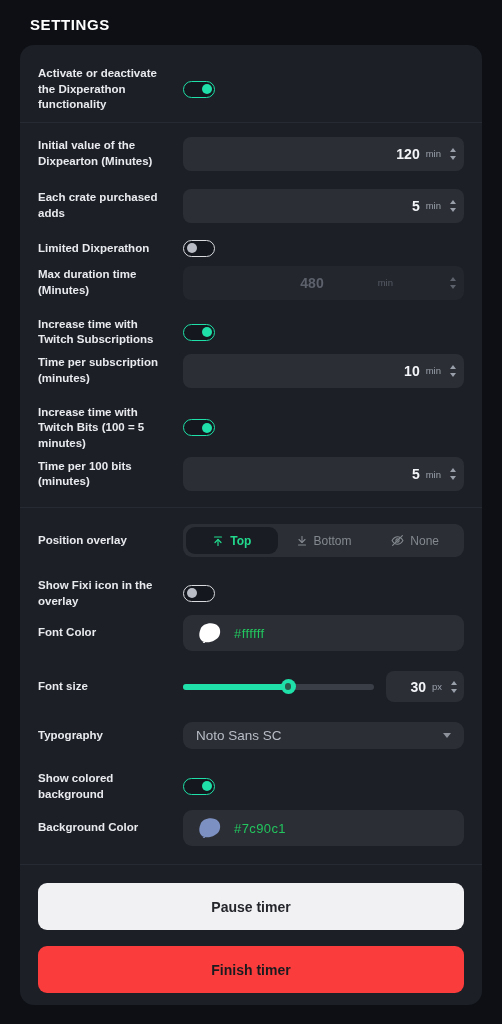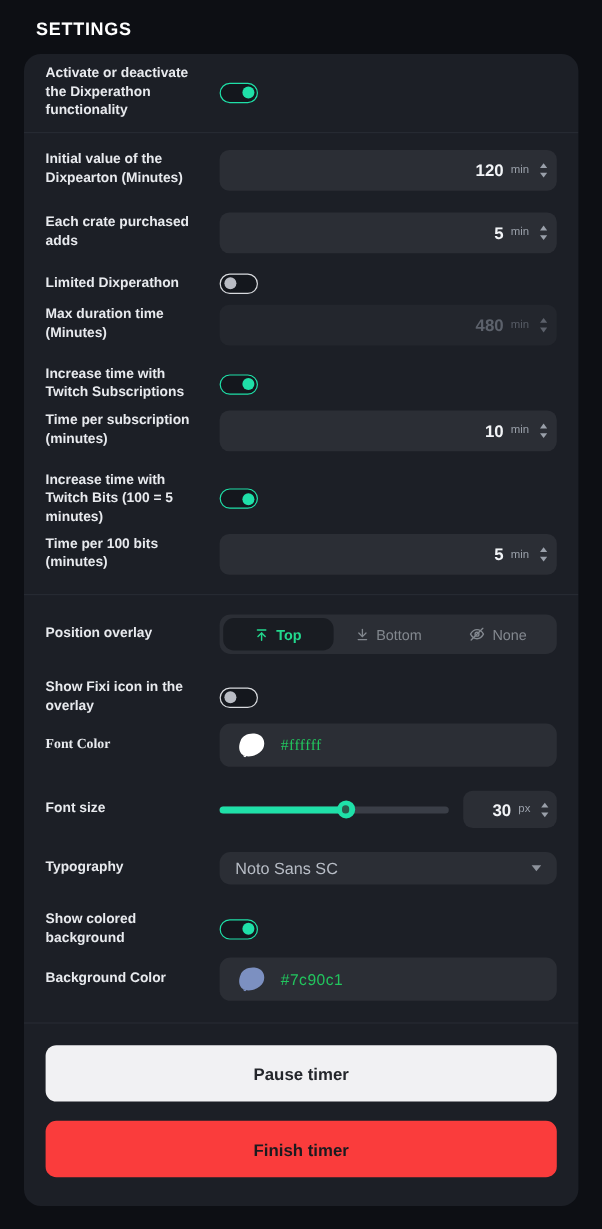--- a/index.html
+++ b/index.html
@@ -54,21 +54,21 @@
   .toggle.off { border-color:#d8dade; }
   .toggle.off .knob { background:#b9bcc4; right:auto; left:2.5px; }
 
   
   .num-field {
     flex:1; height:34px;
     background:#2b2e35; border-radius:8px;
     display:flex; align-items:center; justify-content:flex-end;
     padding:0 8px 0 12px;
   }
-  .num-field.disabled { background:#23262d; }
+  .num-field.disabled { background:#23262d;gap:48px; }
   .num-val { font-size:14px; font-weight:bold; color:#f2f4f7; }
   .num-field.disabled .num-val { color:#5c616b; }
   .num-unit { font-size:9.5px; color:#9aa0aa; margin-left:6px; }
   .num-field.disabled .num-unit { color:#565b65; }
   .spin {
     margin-left:9px; display:flex; flex-direction:column;
     justify-content:center; gap:4px;
   }
   .spin i {
     display:block; width:0; height:0;
@@ -152,21 +152,21 @@
 </head>
 <body>
 
 <div class="page">
 
   <div class="page-title">SETTINGS</div>
 
   <div class="card">
 
     <div class="section">
-      <div class="row" style="min-height:60px;">
+      <div class="row" style="min-height:60px;margin-top:12px;">
         <div class="row-label">Activate or deactivate the Dixperathon functionality</div>
         <div class="row-control">
           <div class="toggle">
             <span class="knob"></span>
           </div>
         </div>
       </div>
     </div>
     <div class="divider"></div>
 
@@ -314,21 +314,21 @@
 
       <div class="row" style="min-height:30px;padding:12px 0 2px;">
         <div class="row-label">Show Fixi icon in the overlay</div>
         <div class="row-control">
           <div class="toggle off">
             <span class="knob"></span>
           </div>
         </div>
       </div>
 
-      <div class="row" style="padding:4px 0 10px;font-family:Liberation Serif, serif;">
+      <div class="row" style="padding:4px 0 10px;">
         <div class="row-label">Font Color</div>
         <div class="row-control">
           <div class="color-field">
             <span class="blob">
               <svg viewBox="0 0 40 34" width="26" height="22">
                 <path d="M7 11 C9 4, 20 0, 29 3 C37 6, 39 14, 36 21 C33 28, 22 33, 13 31 C5 29, 3 20, 7 11 Z" fill="#ffffff"></path>
                 <path d="M10 30 C11 33, 14 33, 14 31 Z" fill="#ffffff"></path>
               </svg>
             </span>
             <span class="color-hex">#ffffff</span>

